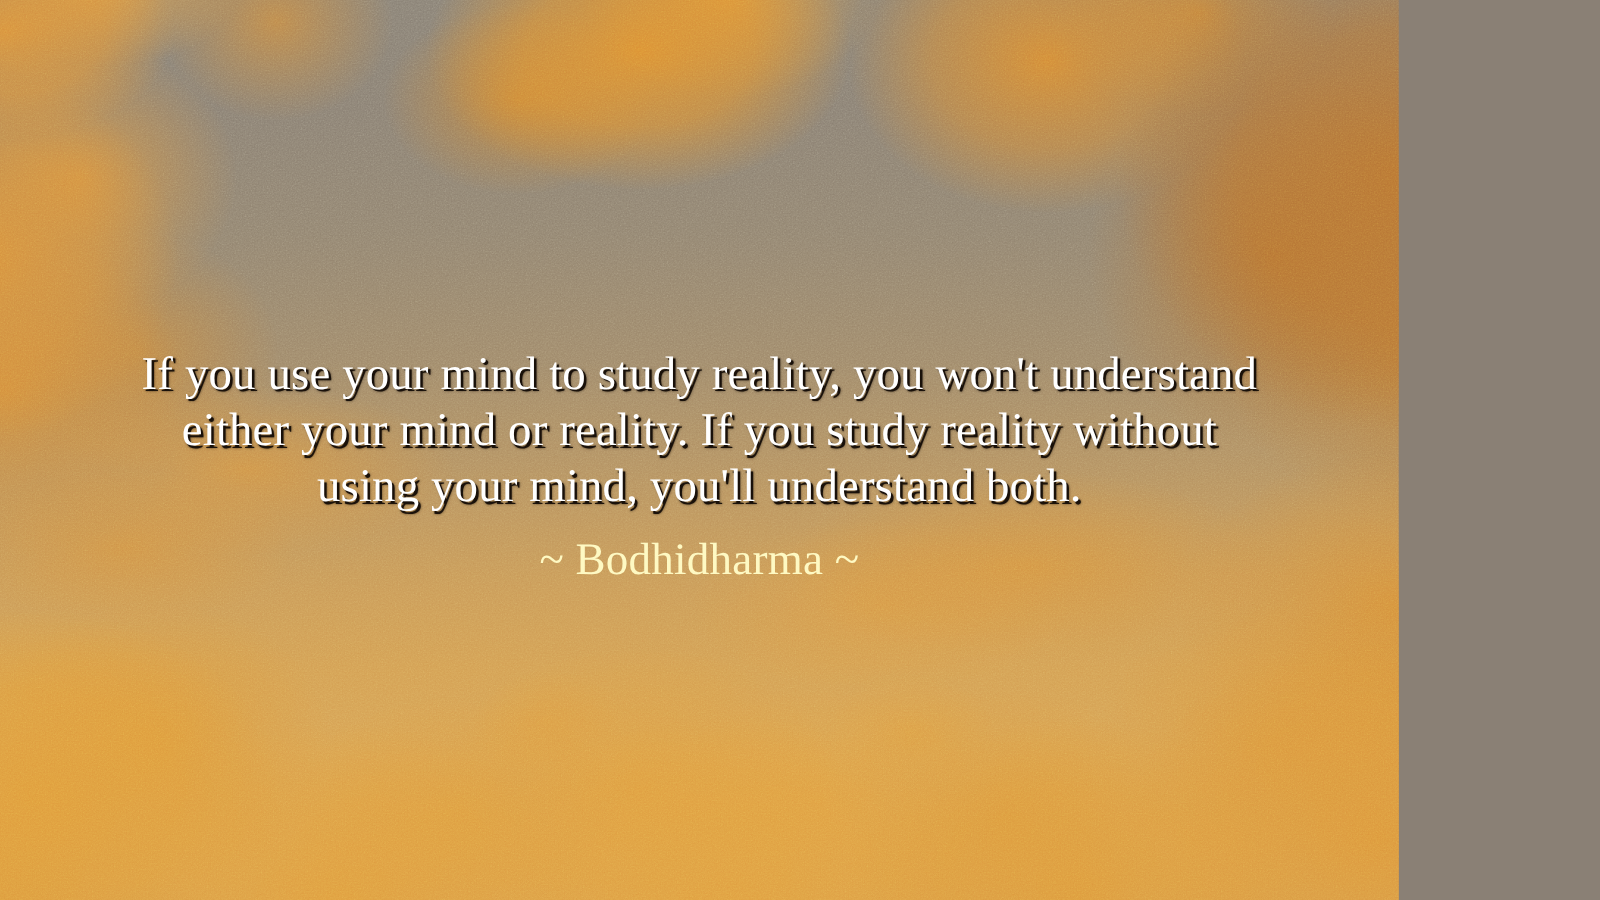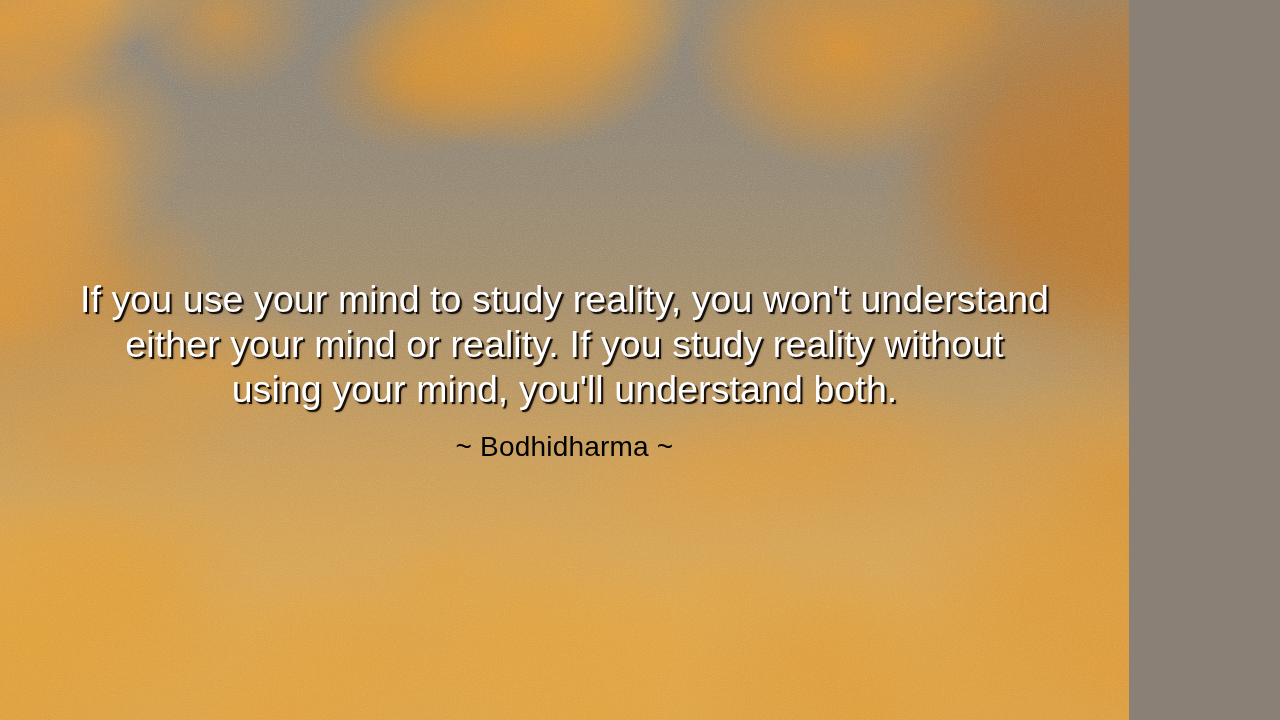--- a/index.html
+++ b/index.html
@@ -10,22 +10,21 @@
     height: 720px;
     overflow: hidden;
     background: #8a8075;
   }
 
   #stage {
     position: relative;
     width: 1119px;
     height: 720px;
     overflow: hidden;
-    font-family: Liberation Sans, sans-serif;
-    padding-left: 10px;
+    font-family: Liberation Serif, serif;
   }
 
   
   .sky-base {
     position: absolute;
     inset: 0;
     background:
       linear-gradient(to bottom,
         #8a8276 0%,
         #8b8174 12%,
@@ -154,24 +153,24 @@
     letter-spacing: 0.1px;
     text-shadow:
       2px 2px 0 rgba(20,12,6,0.92),
       2px 2px 2px rgba(20,12,6,0.70);
     white-space: pre-line;
   }
 
   .attribution {
     margin: 0;
     padding-top: 16px;
-    font-size: 28px;
+    font-size: 36px;
     line-height: 38px;
     font-weight: 400;
-    color: #000000;
+    color: #fef9c3;
     letter-spacing: 0.2px;
   }
 </style>
 </head>
 <body>
 
 <div id="stage">
 
   <div class="sky-base"></div>
   <div class="cloud-layer l1"></div>

